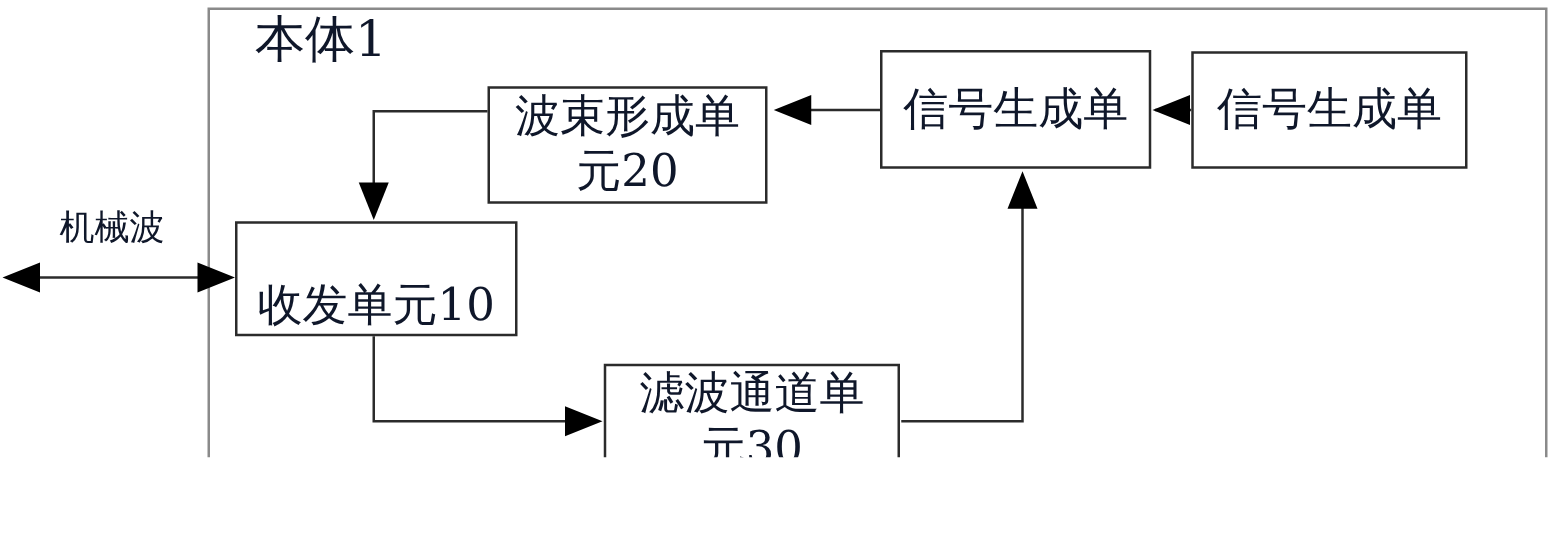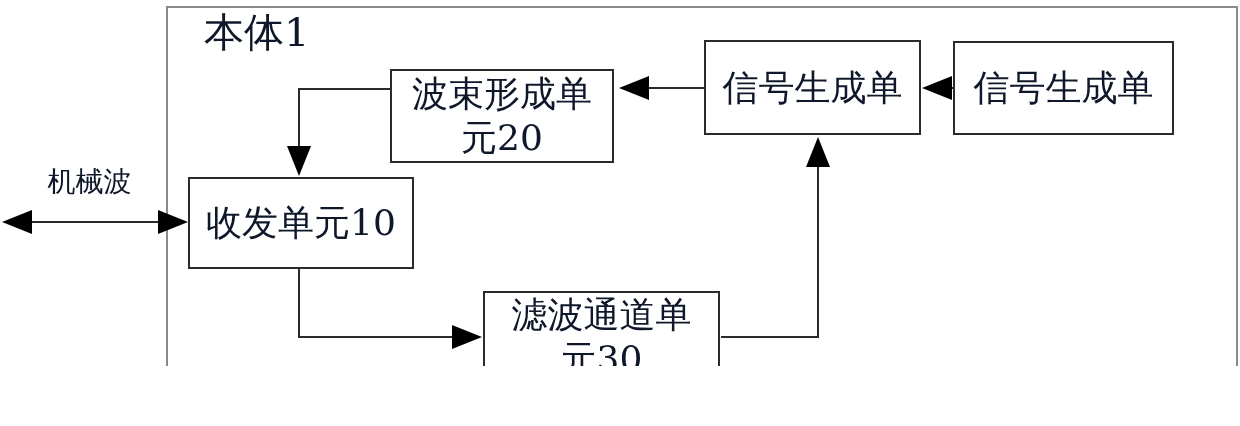--- a/index.html
+++ b/index.html
@@ -52,21 +52,21 @@
     background: #ffffff;
     display: flex;
     flex-direction: column;
     align-items: center;
     justify-content: center;
     text-align: center;
     font-size: 36px;
     line-height: 1.22;
     white-space: nowrap;
   }
-  .node-transceiver { left: 188px; top: 177px; width: 226px; height: 92px; }
+  .node-transceiver { left: 188px; top: 177px; width: 226px; height: 92px; justify-content: flex-end; }
   .node-beamforming { left: 390px; top: 41px;  width: 224px; height: 94px; margin-top: 28px; }
   .node-filter      { left: 483px; top: 291px; width: 237px; height: 91px; }
   .node-conversion  { left: 704px; top: 40px;  width: 217px; height: 95px; }
   .node-generation  { left: 953px; top: 41px; width: 221px; height: 94px; }
   .connector-layer {
     position: absolute;
     left: 0;
     top: 0;
     width: 1240px;
     height: 426px;

